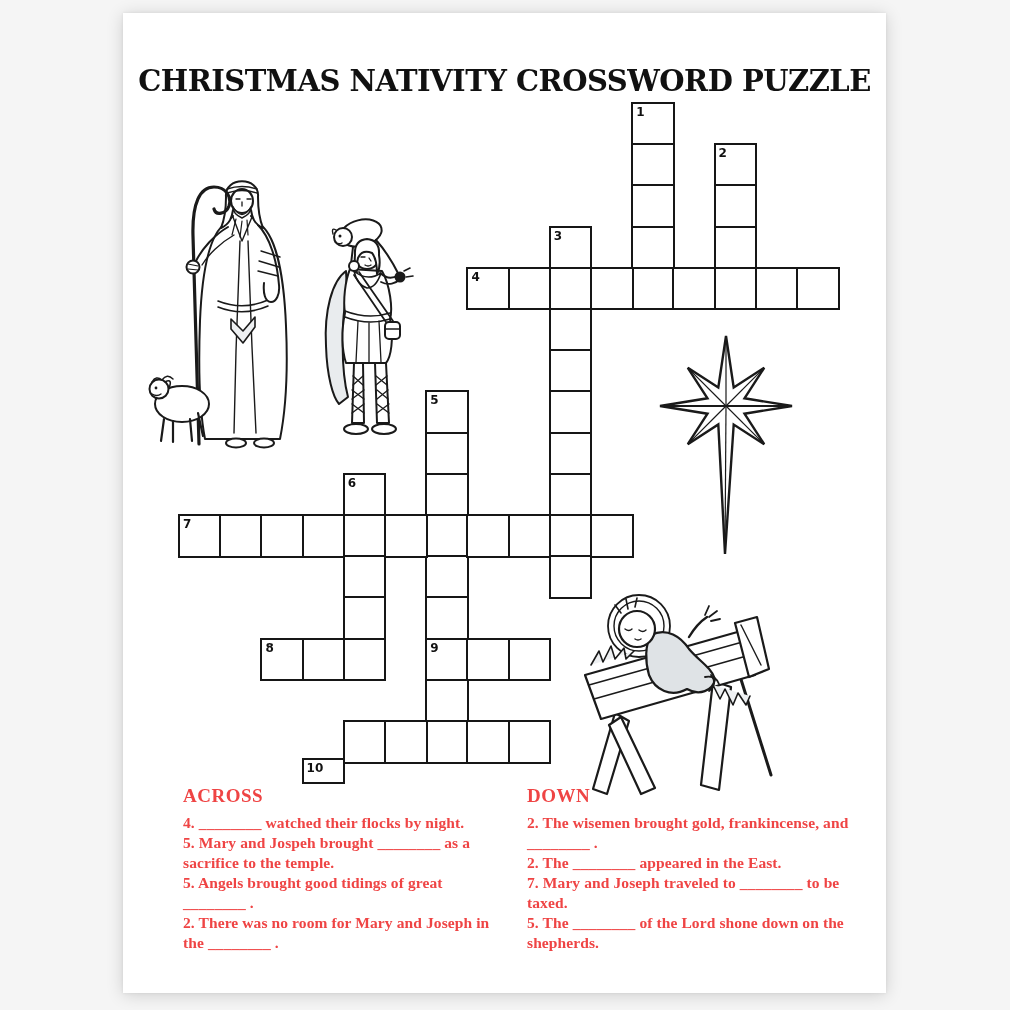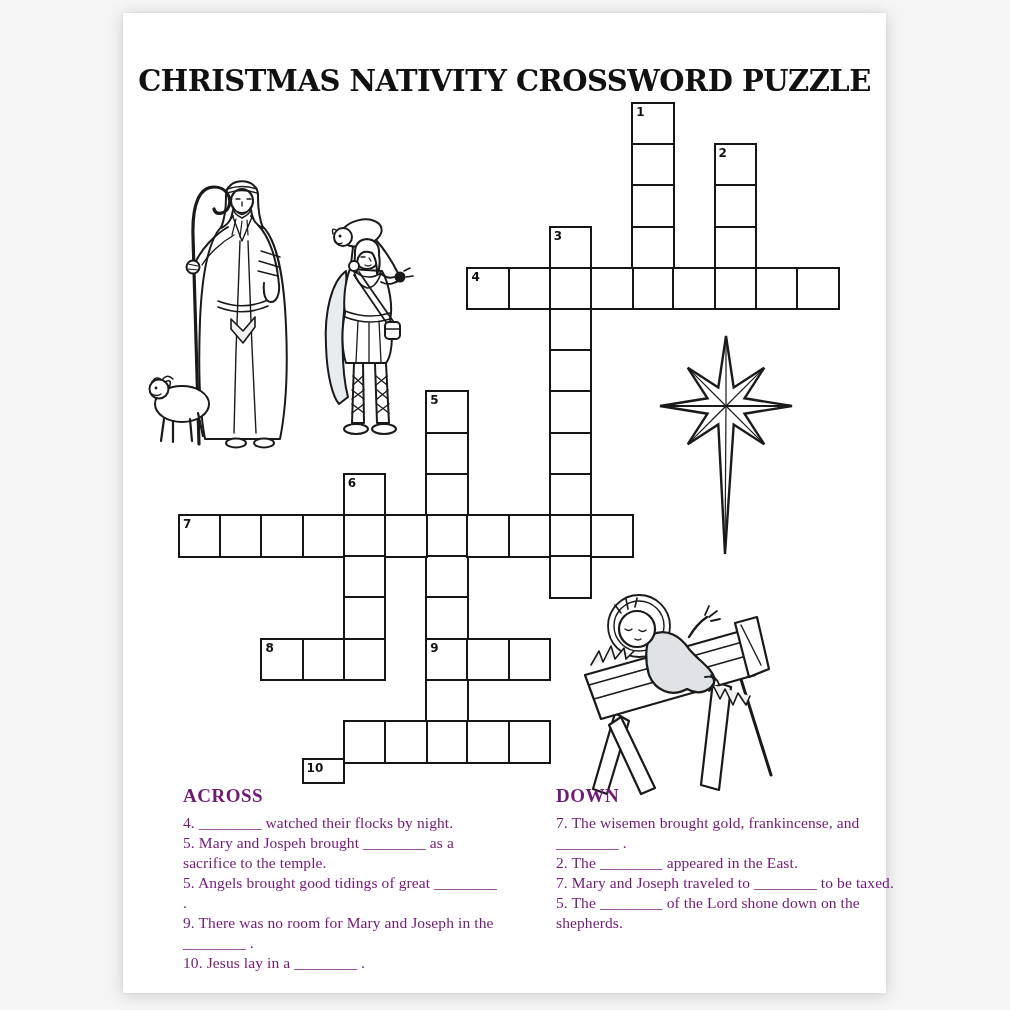--- a/index.html
+++ b/index.html
@@ -38,37 +38,37 @@
     display:block;
     font-family:"DejaVu Sans", sans-serif;
     font-weight:bold;
     font-size:12px;
     line-height:12px;
     color:#111;
     padding:2px 0 0 3px;
   }
   .clues{
     position:absolute;top:772px;
-    color:#701a75;
+    color:#ef4444;
   }
   .clues h2{
     margin:0 0 6px 0;
     font-size:19px;
     letter-spacing:0.5px;
     font-family:"Liberation Serif", serif;
     font-weight:bold;
   }
   .clues .clue{
     font-size:15.5px;
-    font-weight:normal;
+    font-weight:bold;
     line-height:20px;
     letter-spacing:0.1px;
   }
   #across-section{left:60px;width:315px;}
-  #down-section{left:404px;width:348px;margin-left:29px;}
+  #down-section{left:404px;width:348px;}
   svg{display:block;}
 </style>
 </head>
 <body>
 
 <div class="page">
 
   <h1 class="title">CHRISTMAS NATIVITY CROSSWORD PUZZLE</h1>
 
   <svg class="illu" style="left:25px;top:148px" width="275" height="300" viewBox="0 0 275 300">
@@ -273,28 +273,27 @@
       <div class="cell" style="left: 343.4px; top: 707px; width: 43.6px; height: 43.6px;"></div>
       <div class="cell" style="left: 384.6px; top: 707px; width: 43.6px; height: 43.6px;"></div>
     </div>
 
   <section class="clues" id="across-section">
     <h2>ACROSS</h2>
     <div id="across-list">
         <div class="clue">4. ________ watched their flocks by night.</div>
         <div class="clue">5. Mary and Jospeh brought ________ as a sacrifice to the temple.</div>
         <div class="clue">5. Angels brought good tidings of great ________ .</div>
-        <div class="clue">9. There was no room for Mary and Joseph in the ________ .</div>
-        <div class="clue">10. Jesus lay in a ________ .</div>
+        <div class="clue">2. There was no room for Mary and Joseph in the ________ .</div>
       </div>
   </section>
 
   <section class="clues" id="down-section">
     <h2>DOWN</h2>
     <div id="down-list">
-        <div class="clue">7. The wisemen brought gold, frankincense, and ________ .</div>
+        <div class="clue">2. The wisemen brought gold, frankincense, and ________ .</div>
         <div class="clue">2. The ________ appeared in the East.</div>
         <div class="clue">7. Mary and Joseph traveled to ________ to be taxed.</div>
         <div class="clue">5. The ________ of the Lord shone down on the shepherds.</div>
       </div>
   </section>
 
 </div>
 
 </body></html>

